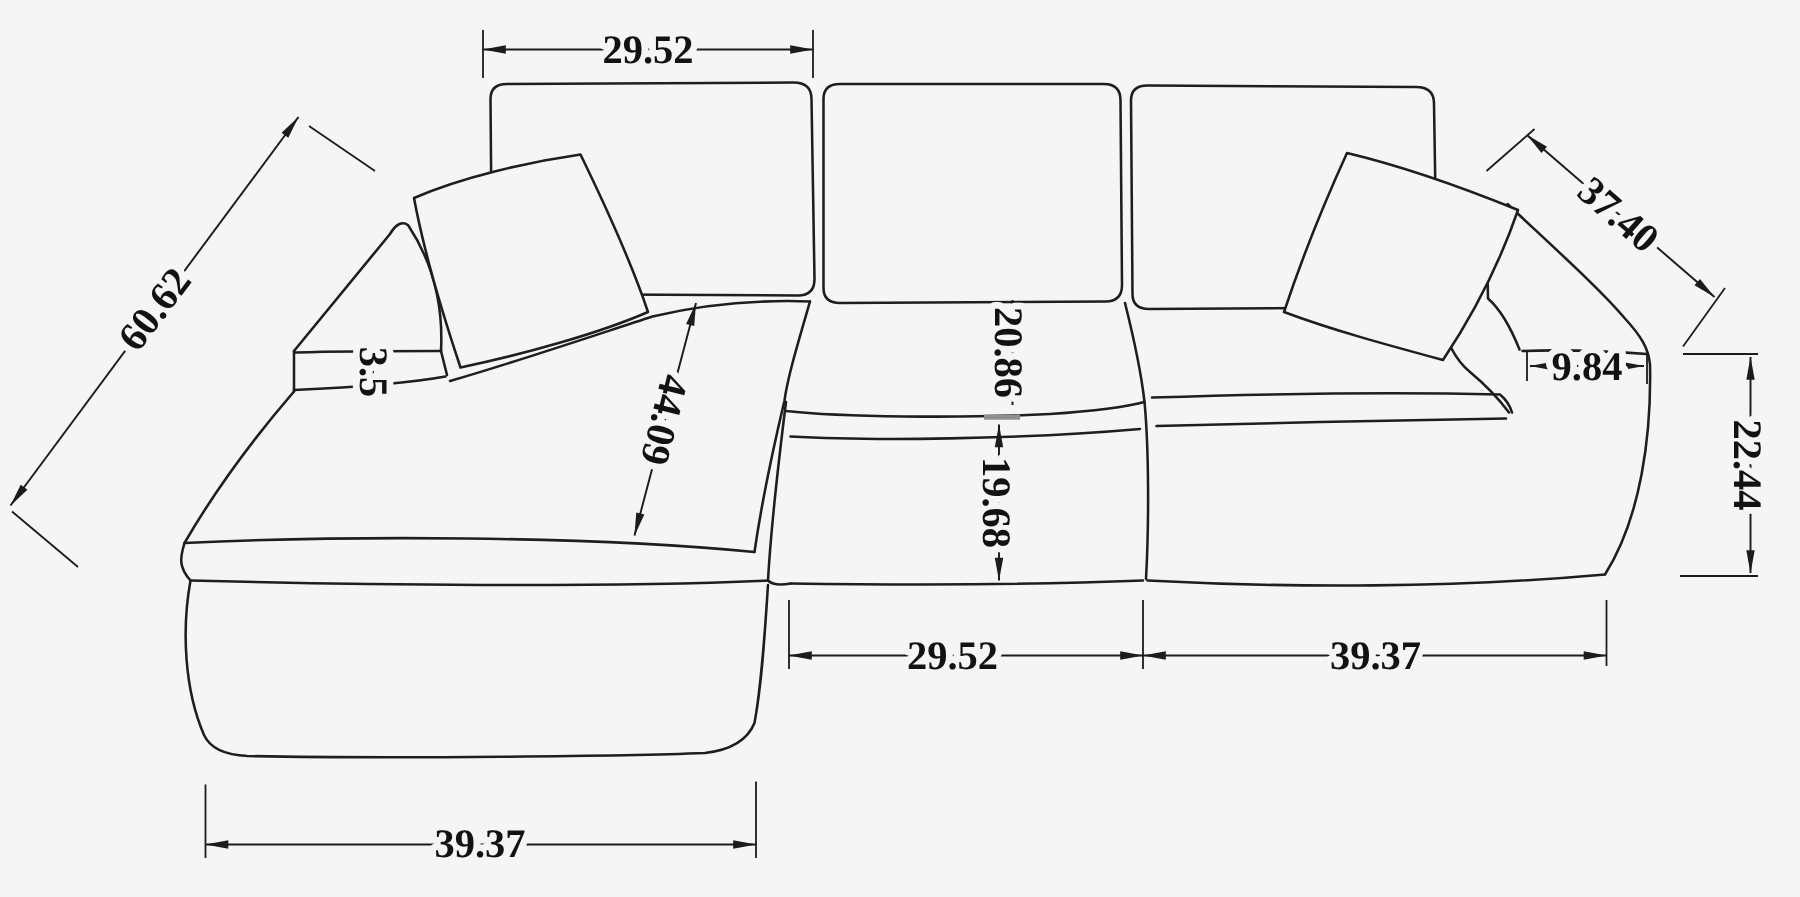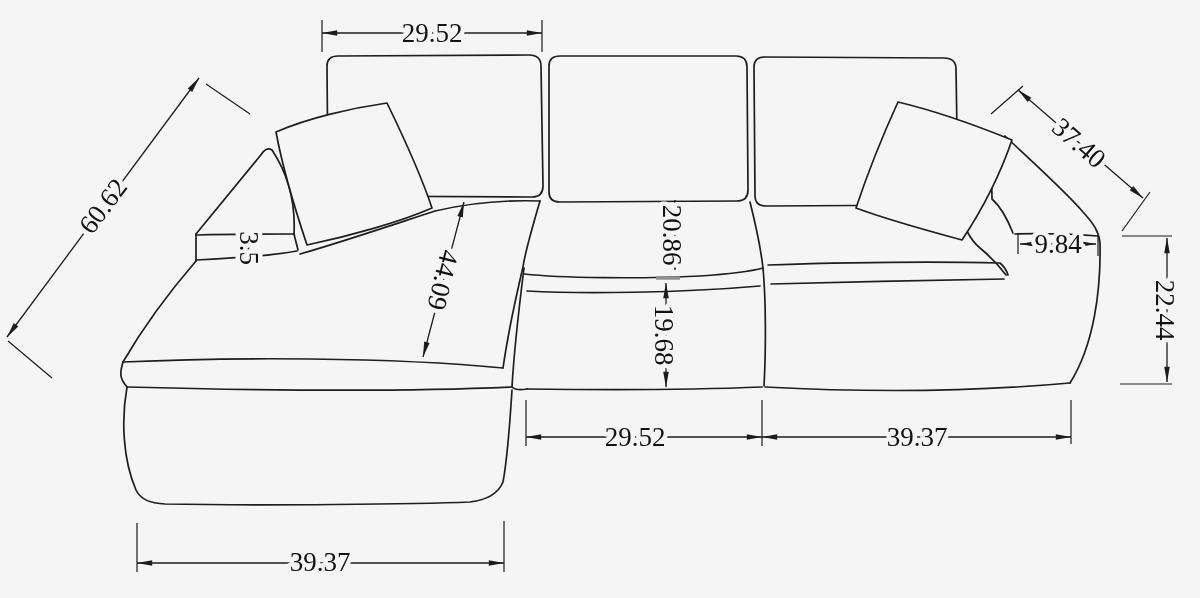--- a/index.html
+++ b/index.html
@@ -2,21 +2,21 @@
 <html><head>
 <meta charset="utf-8">
 <style>
   html,body{margin:0;padding:0;}
   body{
     width:1200px;height:598px;
     background:#f5f5f5;
     font-family:"Liberation Serif", serif;
     overflow:hidden;
   }
-  .stage{position:relative;width:1200px;height:598px;}
+  .stage{position:relative;width:1200px;height:598px;font-weight:bold;}
   svg{display:block;}
   .sofa{fill:none;stroke:#1e1e1e;stroke-width:1.7;stroke-linecap:round;stroke-linejoin:round;}
   .sofa-filled{fill:#f5f5f5;stroke:#1e1e1e;stroke-width:1.7;stroke-linecap:round;stroke-linejoin:round;}
   .dim{fill:none;stroke:#1c1c1c;stroke-width:1.3;stroke-linecap:butt;}
   .ext{fill:none;stroke:#1c1c1c;stroke-width:1.2;stroke-linecap:butt;}
   .tick-gray{stroke:#8f8f8f;stroke-width:3.5;}
   .dimtext{
     font-family:"Liberation Serif", serif;
     font-size:27px;
     fill:#121212;

